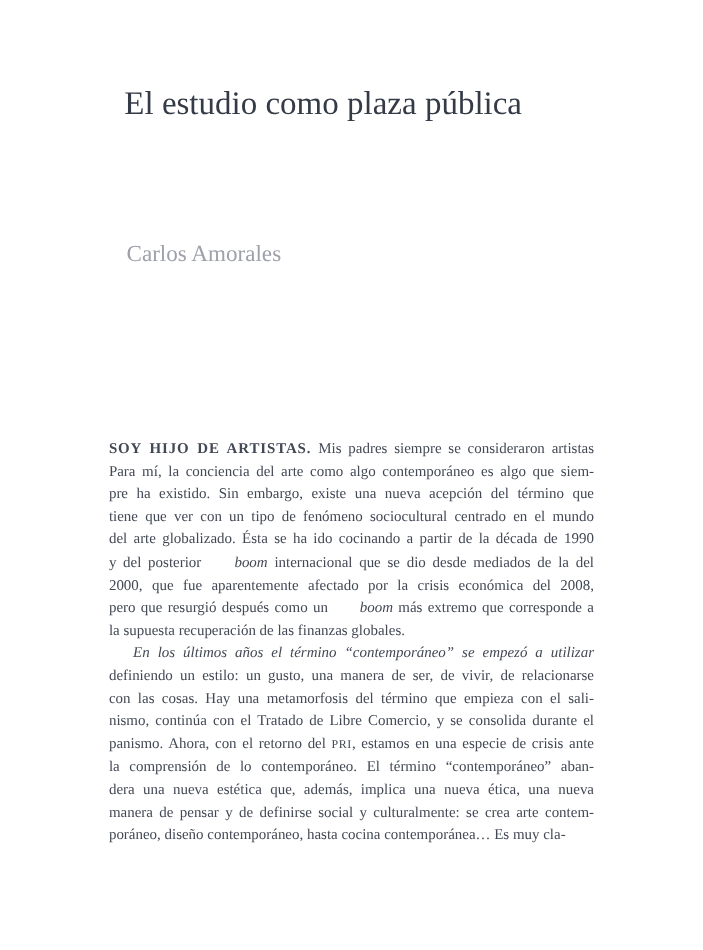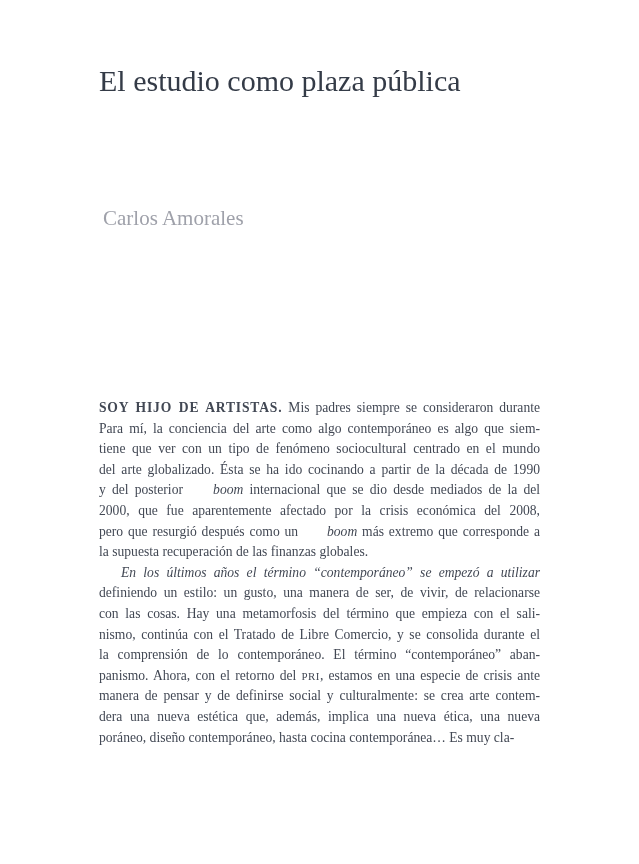--- a/index.html
+++ b/index.html
@@ -13,31 +13,31 @@
   }
   .title {
     position: absolute;
     left: 99px;
     top: 64px;
     width: 460px;
     font-size: 30px;
     line-height: 1.15;
     font-weight: normal;
     color: #343b47;
-    margin: 0;
+    margin: 14px;
   }
   .author {
     position: absolute;
     left: 99px;
     top: 202px;
     width: 400px;
     font-size: 21px;
     line-height: 1.2;
     color: #9fa1aa;
-    margin: 4px;
+    margin: 16px;
     font-weight: normal;
   }
   .bodytext {
     position: absolute;
     left: 99px;
     top: 398px;
     width: 441px;
     font-size: 13.6px;
     line-height: 20.6px;
     color: #424854;
@@ -55,31 +55,32 @@
   .i { font-style: italic; margin-left: 24px; }
   .sc { font-size: 0.8em; letter-spacing: 0.5px; }
 </style>
 </head>
 <body>
 
 <div class="page">
   <h1 class="title">El estudio como plaza pública</h1>
   <h2 class="author">Carlos Amorales</h2>
   <div class="bodytext">
-      <div class="line"><span class="lead">SOY HIJO DE ARTISTAS.</span><span> Mis padres siempre se consideraron durante</span></div>
+      <div class="line"><span class="lead">SOY HIJO DE ARTISTAS.</span><span> Mis padres siempre se consideraron artistas</span></div>
       <div class="line"><span>Para mí, la conciencia del arte como algo contemporáneo es algo que siem-</span></div>
+      <div class="line"><span>pre ha existido. Sin embargo, existe una nueva acepción del término que</span></div>
       <div class="line"><span>tiene que ver con un tipo de fenómeno sociocultural centrado en el mundo</span></div>
       <div class="line"><span>del arte globalizado. Ésta se ha ido cocinando a partir de la década de 1990</span></div>
       <div class="line"><span>y del posterior </span><span class="i">boom</span><span> internacional que se dio desde mediados de la del</span></div>
       <div class="line"><span>2000, que fue aparentemente afectado por la crisis económica del 2008,</span></div>
       <div class="line"><span>pero que resurgió después como un </span><span class="i">boom</span><span> más extremo que corresponde a</span></div>
       <div class="line end"><span>la supuesta recuperación de las finanzas globales.</span></div>
       <div class="line indent"><span>En los últimos años el término “contemporáneo” se empezó a utilizar</span></div>
       <div class="line"><span>definiendo un estilo: un gusto, una manera de ser, de vivir, de relacionarse</span></div>
       <div class="line"><span>con las cosas. Hay una metamorfosis del término que empieza con el sali-</span></div>
       <div class="line"><span>nismo, continúa con el Tratado de Libre Comercio, y se consolida durante el</span></div>
+      <div class="line"><span>panismo. Ahora, con el retorno del </span><span class="sc">PRI</span><span>, estamos en una especie de crisis ante</span></div>
       <div class="line"><span>la comprensión de lo contemporáneo. El término “contemporáneo” aban-</span></div>
-      <div class="line"><span>panismo. Ahora, con el retorno del </span><span class="sc">PRI</span><span>, estamos en una especie de crisis ante</span></div>
+      <div class="line"><span>dera una nueva estética que, además, implica una nueva ética, una nueva</span></div>
       <div class="line"><span>manera de pensar y de definirse social y culturalmente: se crea arte contem-</span></div>
-      <div class="line"><span>dera una nueva estética que, además, implica una nueva ética, una nueva</span></div>
       <div class="line end"><span>poráneo, diseño contemporáneo, hasta cocina contemporánea… Es muy cla-</span></div>
     </div>
 </div>
 
 </body></html>

